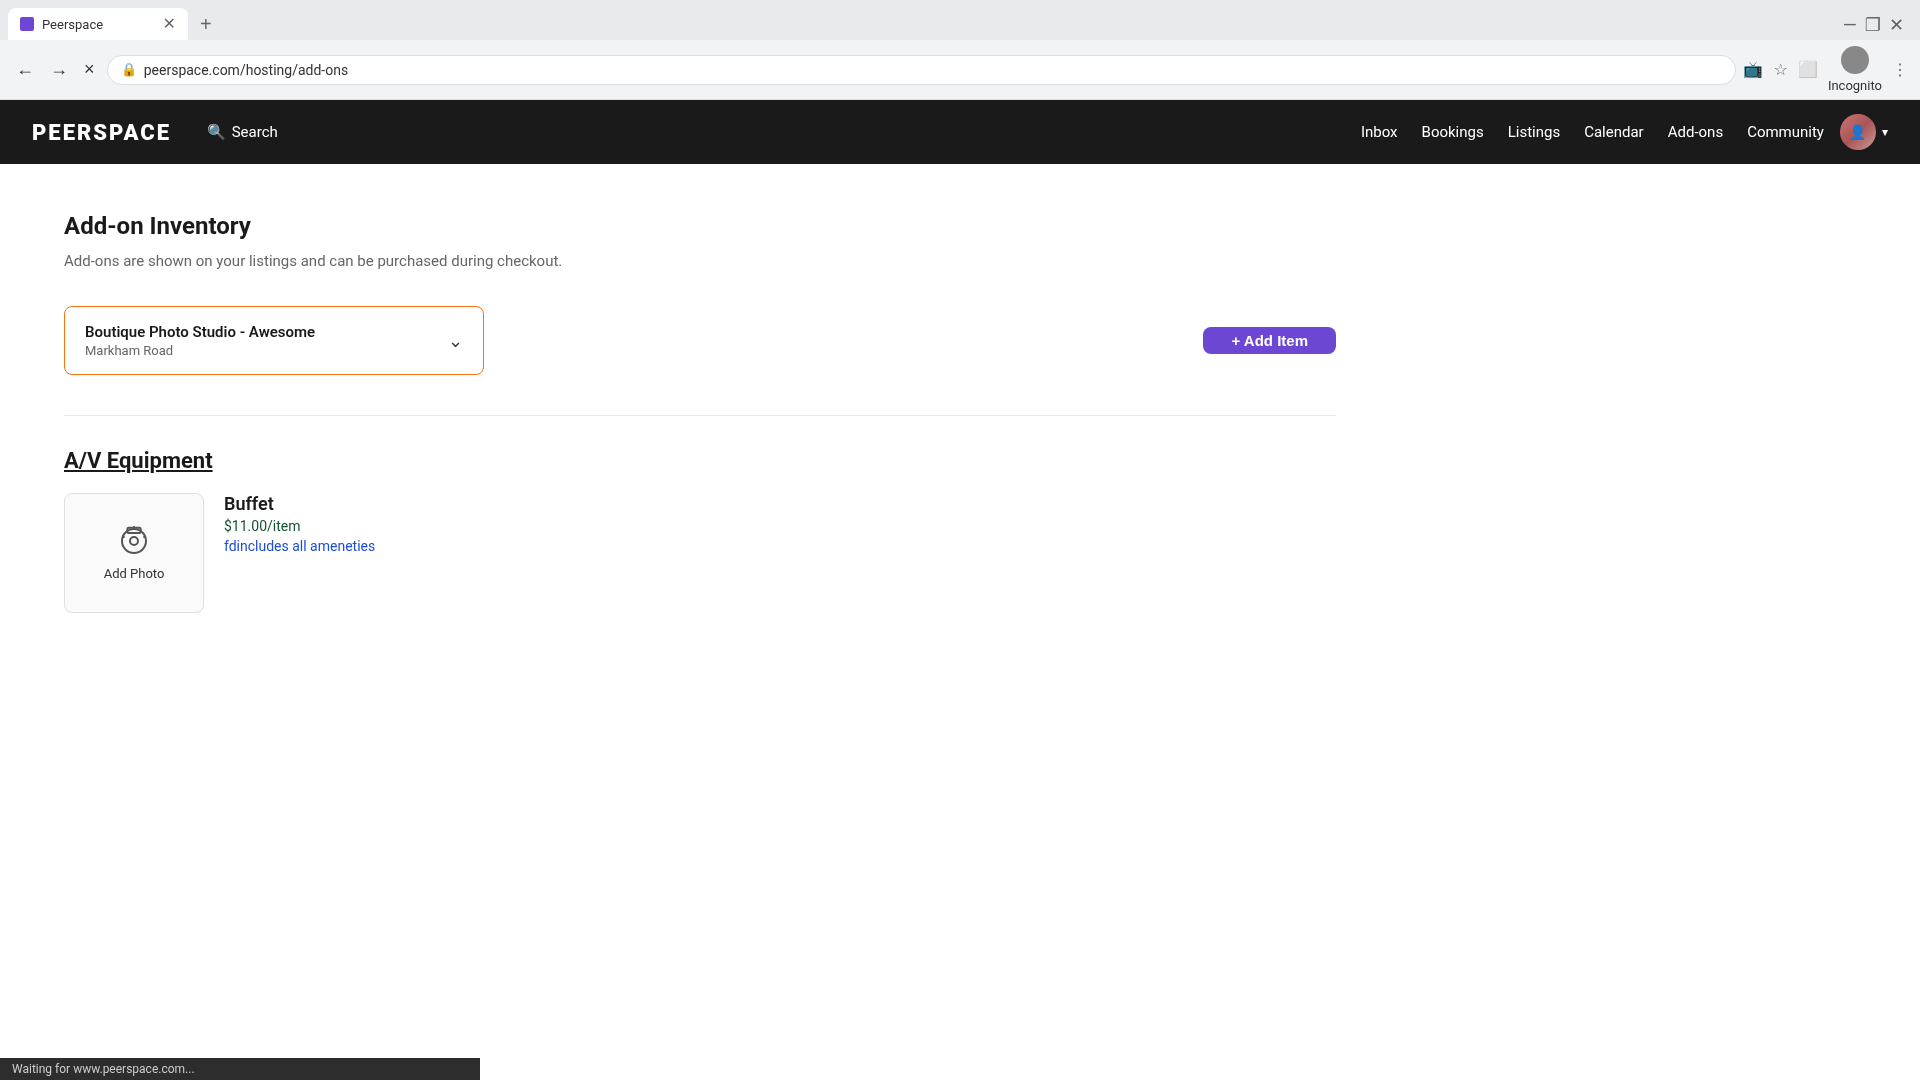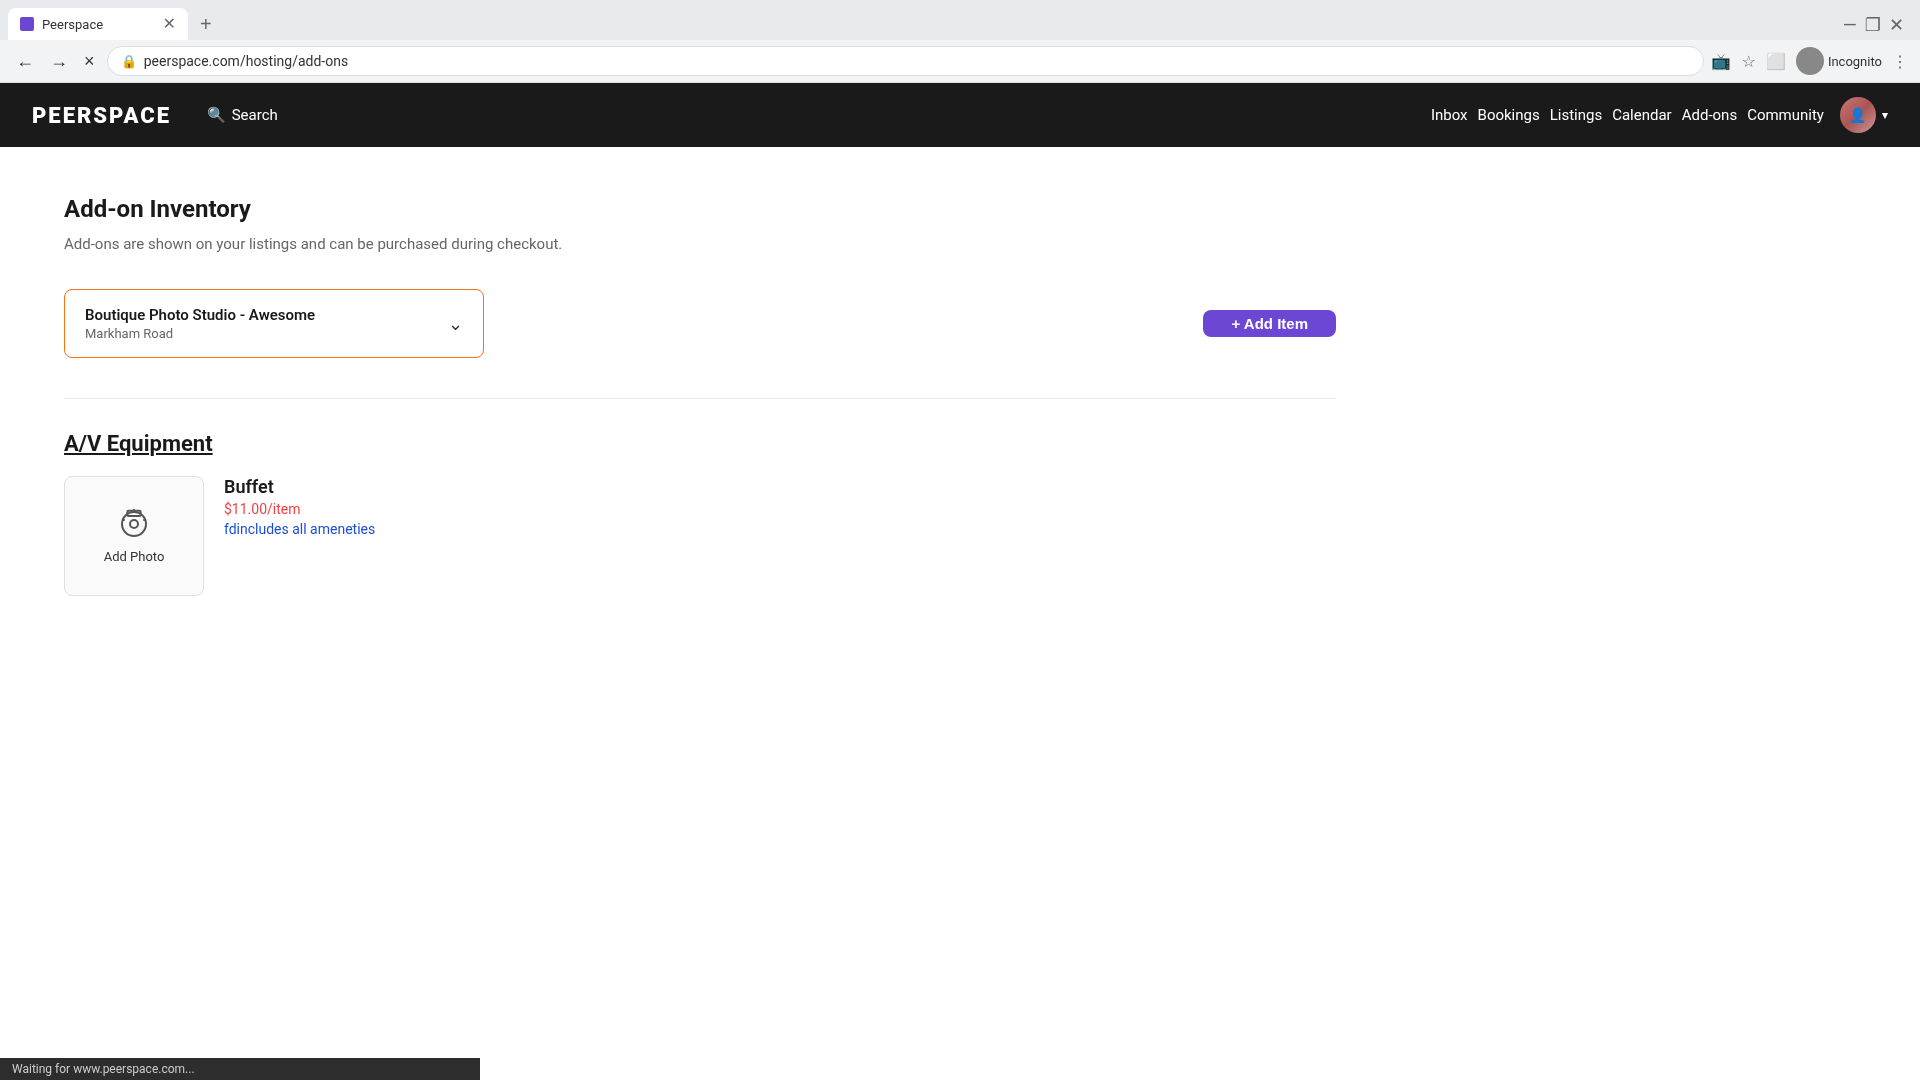--- a/index.html
+++ b/index.html
@@ -106,20 +106,21 @@
       color: #666;
       cursor: pointer;
     }
     .browser-profile-btn {
       display: flex;
       align-items: center;
       gap: 4px;
       font-size: 13px;
       color: #333;
       cursor: pointer;
+      flex-direction: column;
     }
     .browser-profile-circle {
       width: 28px;
       height: 28px;
       border-radius: 50%;
       background: #888;
     }
 
     
     .status-bar {
@@ -157,21 +158,21 @@
       color: #fff;
       font-size: 15px;
       cursor: pointer;
       padding: 6px 12px;
       border-radius: 4px;
     }
     .app-nav-links {
       margin-left: auto;
       display: flex;
       align-items: center;
-      gap: 10px;
+      gap: 24px;
     }
     .app-nav-link {
       color: #fff;
       font-size: 15px;
       text-decoration: none;
       cursor: pointer;
       padding: 4px 0;
     }
     .app-user-area {
       display: flex;
@@ -298,21 +299,21 @@
     }
     .item-details {}
     .item-name {
       font-size: 18px;
       font-weight: 600;
       color: #1a1a1a;
       margin-bottom: 4px;
     }
     .item-price {
       font-size: 14px;
-      color: #ef4444;
+      color: #14532d;
       margin-bottom: 4px;
     }
     .item-description {
       font-size: 14px;
       color: #1d4ed8;
     }
   </style>
 </head>
 <body>
 

